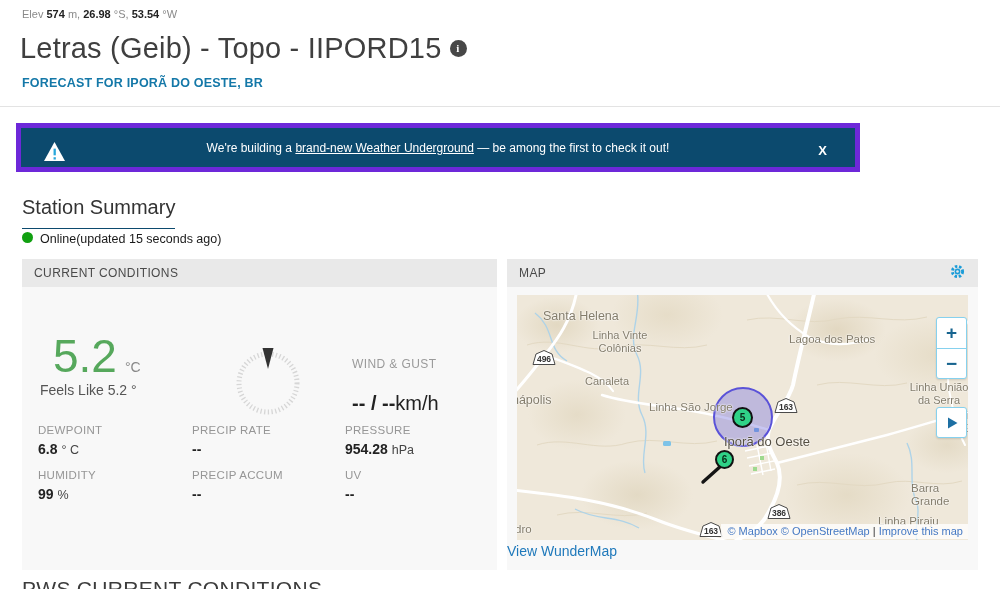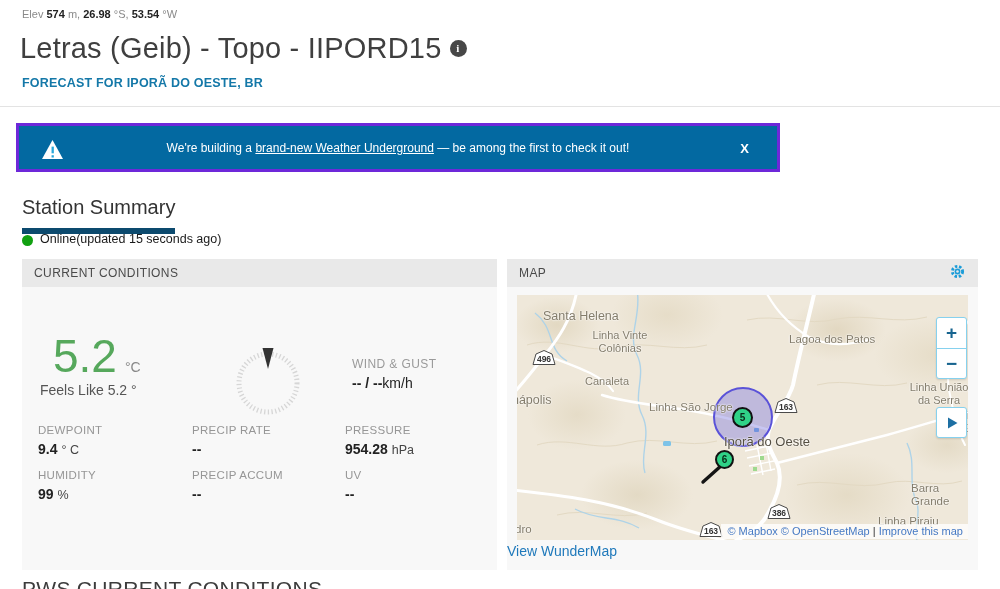--- a/index.html
+++ b/index.html
@@ -13,46 +13,46 @@
   .elev-line { position:absolute; left:22px; top:8px; font-size:11px; color:#8a8a8a; }
   .elev-line b { color:#222; font-weight:bold; }
   .page-title { position:absolute; left:20px; top:32px; font-size:29px; font-weight:400; color:#3f3f3f; letter-spacing:.2px; }
   .info-icon { display:inline-block; vertical-align:6px; margin-left:8px; width:17px; height:17px;
     border-radius:50%; background:#474747; color:#fff; font-size:11px; font-weight:bold;
     font-family:"Liberation Serif", serif; text-align:center; line-height:17px; }
   .forecast-link { position:absolute; left:22px; top:76px; font-size:12.5px; font-weight:bold;
     color:#1478a8; letter-spacing:.2px; text-decoration:none; cursor:pointer; }
   .header-divider { position:absolute; left:0; top:106px; width:1000px; height:1px; background:#e3e3e3; }
   
-  .banner { position:absolute; left:16px; top:123px; width:764px; height:49px;
-    background:#0369a1; border:3px solid #6d28d9; display:flex; align-items:center; color:#fff; }
+  .banner { position:absolute; left:16px; top:123px; width:844px; height:49px;
+    background:#0c4a6e; border:5px solid #6d28d9; display:flex; align-items:center; color:#fff; }
   .banner-warn { position:absolute; left:22px; top:13px; }
   .banner-text { flex:1; text-align:center; font-size:12px; }
   .banner-text a { color:#fff; text-decoration:underline; cursor:pointer; }
   .banner-close { position:absolute; right:28px; top:15px; font-size:13px; font-weight:bold; cursor:pointer; }
   
   .summary-heading { position:absolute; left:22px; top:196px; font-size:20px; font-weight:400; color:#333;
-    padding-bottom:9px; border-bottom:6px solid #0c4a6e; }
-  .online-row { position:absolute; left:22px; top:232px; font-size:12.5px; color:#1a1a1a; display:flex; align-items:flex-end; }
+    padding-bottom:9px; border-bottom:1px solid #0c4a6e; }
+  .online-row { position:absolute; left:22px; top:232px; font-size:12.5px; color:#1a1a1a; display:flex; align-items:flex-start; }
   .online-dot { width:11px; height:11px; border-radius:50%; background:#11a011; margin-right:7px; }
   
   .panel { position:absolute; top:259px; height:311px; background:#f8f8f8; }
   .panel-cc  { left:22px;  width:475px; }
   .panel-map { left:507px; width:471px; }
   .panel-header { height:28px; background:#e9e9e9; display:flex; align-items:center;
     padding:0 12px; font-size:12px; color:#4a4a4a; letter-spacing:.4px; justify-content:space-between; }
   .panel-body { position:relative; height:283px; }
   
   .temp-value { position:absolute; left:16px; top:46px; font-size:46px; color:#56a85c; line-height:1;margin-left:15px; }
   .temp-unit  { position:absolute; left:103px; top:72px; font-size:14px; color:#888; }
   .feels-like { position:absolute; left:18px; top:95px; font-size:14px; color:#555; }
   .compass { position:absolute; left:213px; top:55px; }
   .wind-block { position:absolute; left:330px; top:70px; width:150px; }
   .wind-label { font-size:12px; color:#9a9a9a; letter-spacing:.4px; }
-  .wind-value { margin-top:4px; font-size:14px; color:#222; }
+  .wind-value { margin-top:21px; font-size:20px; color:#222; }
   .wind-value b { font-weight:bold; }
   .metric { position:absolute; width:150px; }
   .metric .m-label { font-size:11.5px; color:#969696; letter-spacing:.3px; }
   .metric .m-line  { margin-top:5px; font-size:14px; }
   .metric .m-value { font-weight:bold; color:#222; }
   .metric .m-unit  { font-weight:normal; color:#444; font-size:12.5px; margin-left:4px; }
   .m-c1 { left:16px; }  .m-c2 { left:170px; } .m-c3 { left:323px; }
   .m-r1 { top:137px; }  .m-r2 { top:182px; }
   
   .gear-icon { cursor:pointer; }
@@ -140,21 +140,21 @@
         <polygon points="27.5,6 38.5,6 33,27" fill="#333"></polygon>
       </svg>
 
       <div class="wind-block">
         <div class="wind-label">WIND &amp; GUST</div>
         <div class="wind-value"><b>-- / --</b><span>km/h</span></div>
       </div>
 
       <div class="metric m-c1 m-r1">
         <div class="m-label">DEWPOINT</div>
-        <div class="m-line"><span class="m-value">9.4</span><span class="m-unit">° C</span></div>
+        <div class="m-line"><span class="m-value">6.8</span><span class="m-unit">° C</span></div>
       </div>
       <div class="metric m-c2 m-r1">
         <div class="m-label">PRECIP RATE</div>
         <div class="m-line"><span class="m-value">--</span><span class="m-unit"></span></div>
       </div>
       <div class="metric m-c3 m-r1">
         <div class="m-label">PRESSURE</div>
         <div class="m-line"><span class="m-value">954.28</span><span class="m-unit">hPa</span></div>
       </div>
       <div class="metric m-c1 m-r2">

